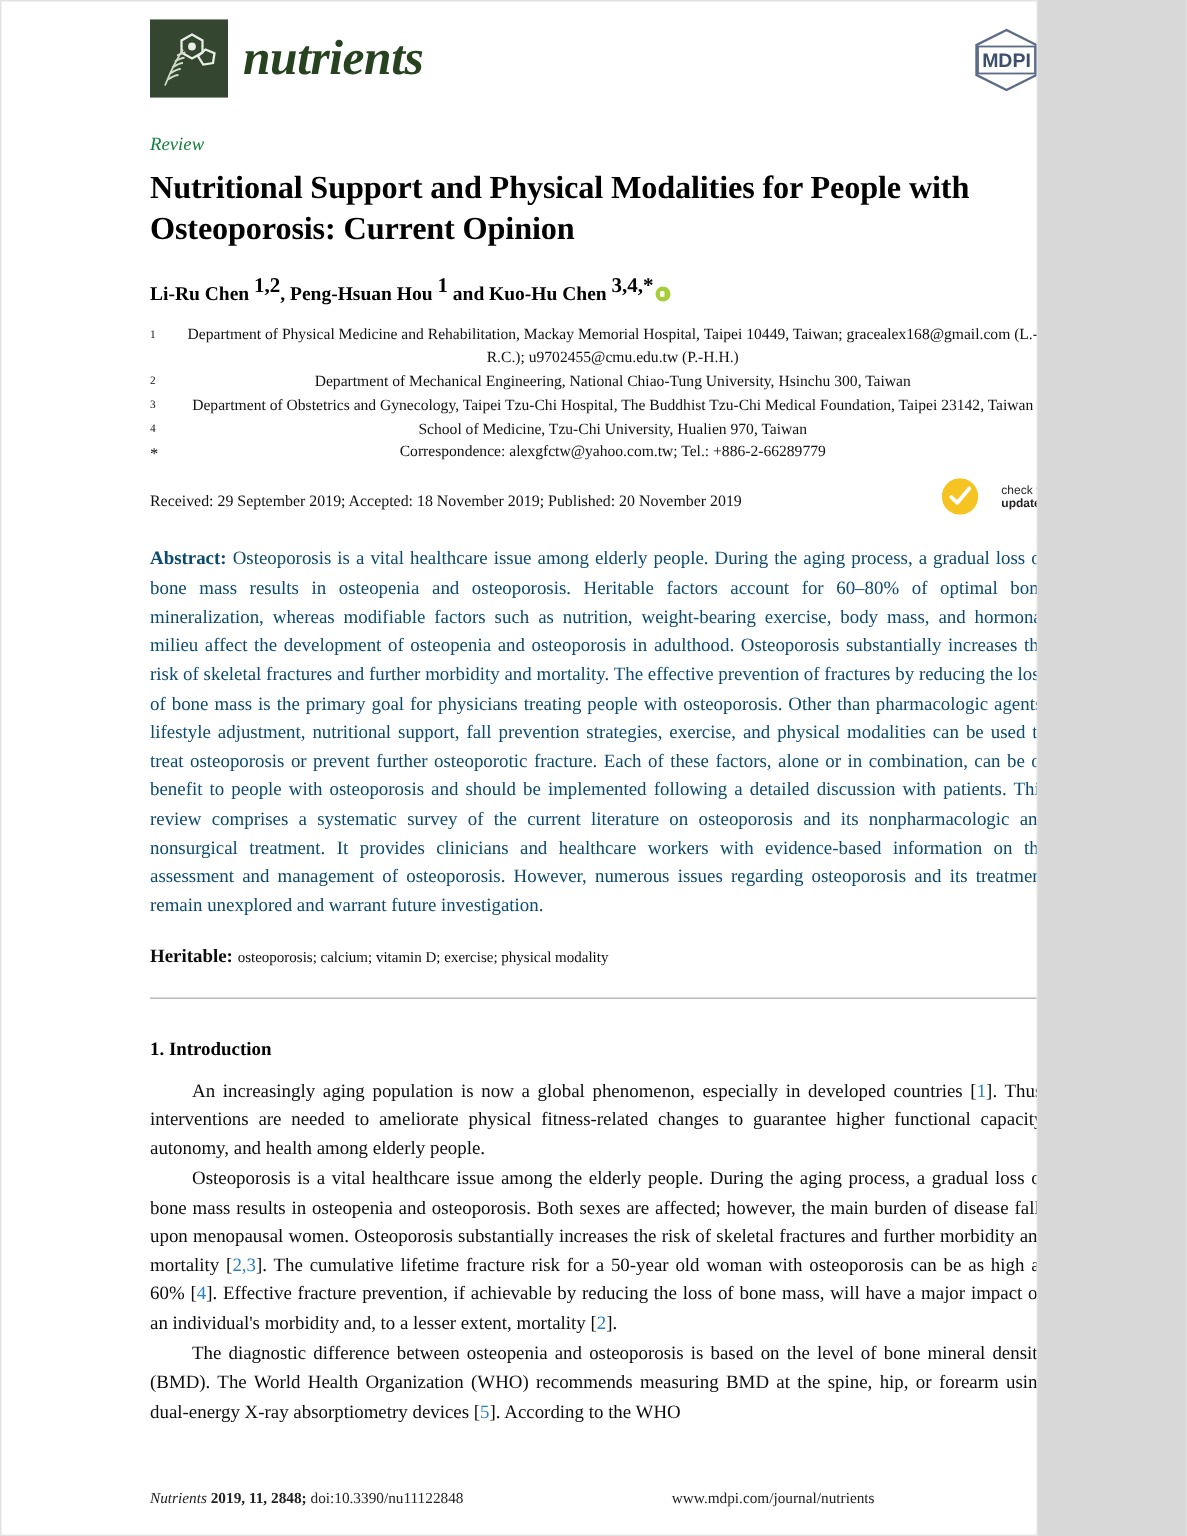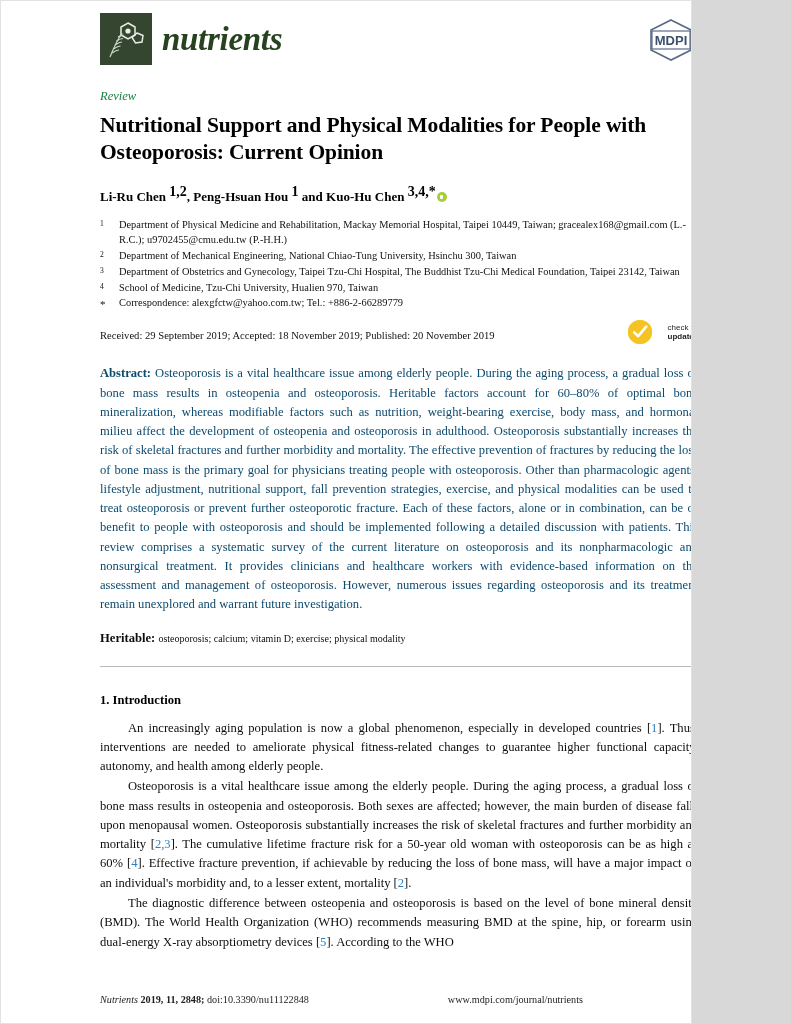--- a/index.html
+++ b/index.html
@@ -123,21 +123,21 @@
     width: 19px;
     flex: none;
     font-size: 7.6px;
     padding-top: 1px;
     box-sizing: border-box;
   }
   .aff-marker.star {
     font-size: 11px;
     padding-top: 1px;
   }
-  .aff-text { flex: 1; }
+  .aff-text { flex: 1; text-align: center; }
 
   
   .dates-row {
     position: relative;
     min-height: 34px;
     margin-top: 8px;
     margin-bottom: 10px;
   }
   .dates {
     font-size: 10.6px;

